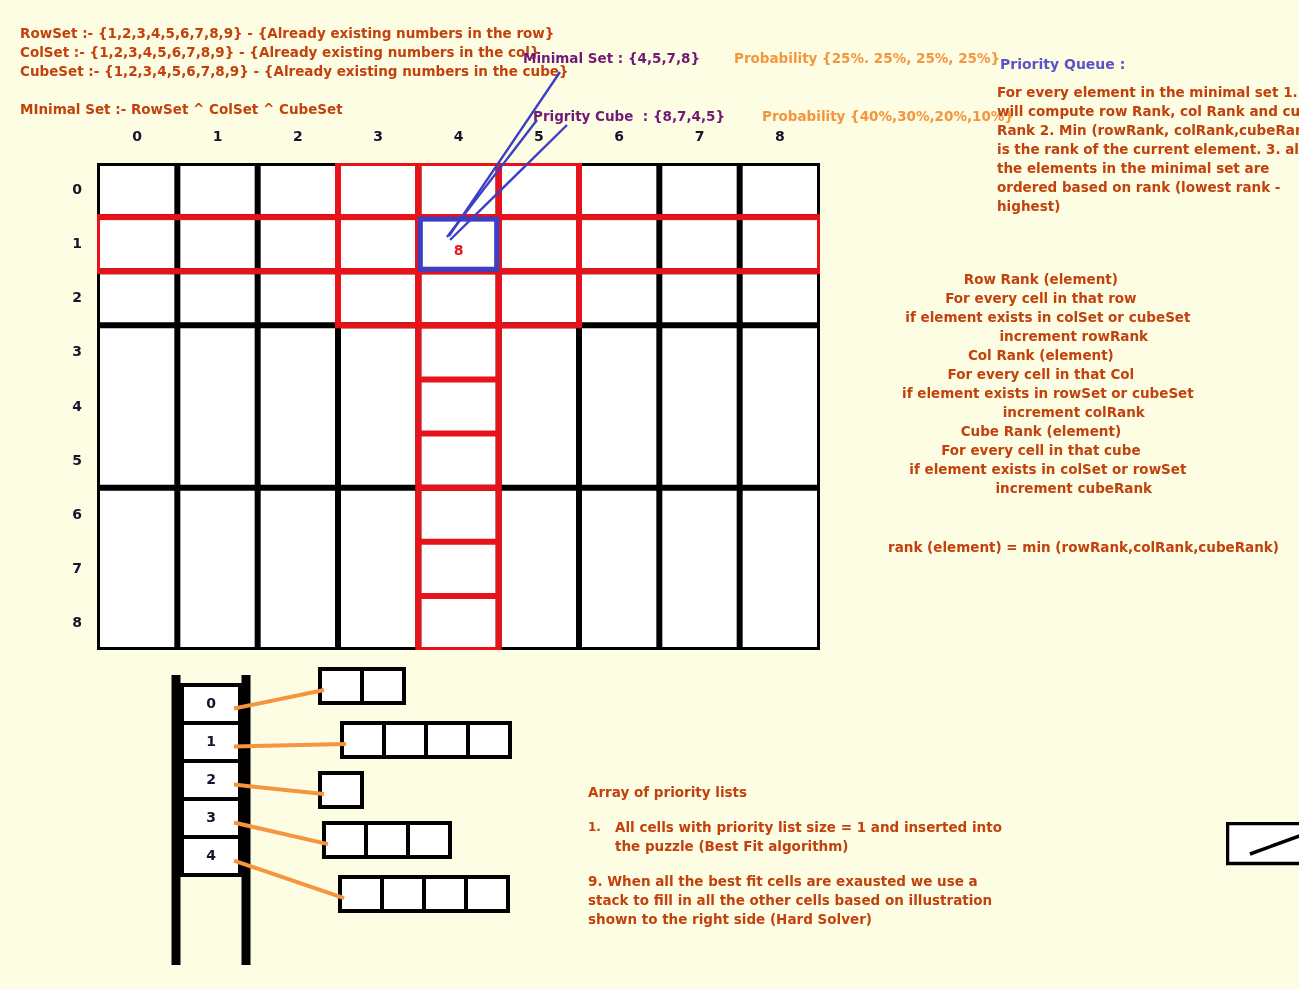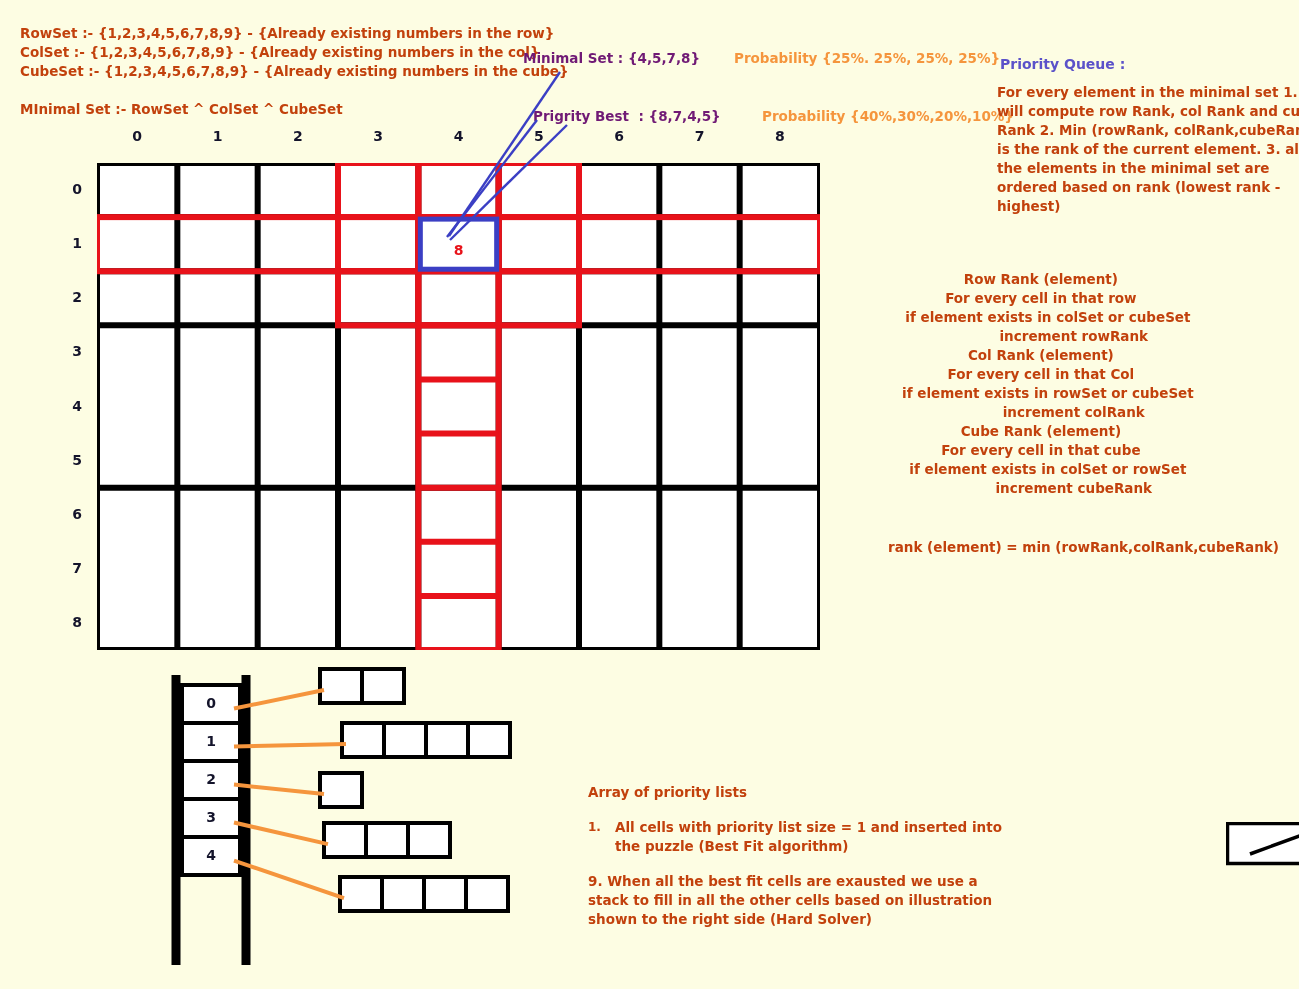--- a/index.html
+++ b/index.html
@@ -89,21 +89,21 @@
 <body>
 
 <div class="abs txt" id="set-defs">RowSet :- {1,2,3,4,5,6,7,8,9} - {Already existing numbers in the row}
 ColSet :- {1,2,3,4,5,6,7,8,9} - {Already existing numbers in the col}
 CubeSet :- {1,2,3,4,5,6,7,8,9} - {Already existing numbers in the cube}
 
 MInimal Set :- RowSet ^ ColSet ^ CubeSet</div>
 
 <div class="abs txt txt-blue" id="minimal-set-line">Minimal Set : {4,5,7,8}</div>
 <div class="abs txt txt-orange" id="prob-1">Probability {25%. 25%, 25%, 25%}</div>
-<div class="abs txt txt-blue" id="pq-line">Prigrity Best  : {8,7,4,5}</div>
+<div class="abs txt txt-blue" id="pq-line">Prigrity Cube  : {8,7,4,5}</div>
 <div class="abs txt txt-orange" id="prob-2">Probability {40%,30%,20%,10%}</div>
 
 <div class="abs txt txt-purple" id="pq-title">Priority Queue :</div>
 <div class="abs txt" id="pq-body">For every element in the minimal set
 1. We will compute row Rank, col Rank and cube Rank
 2. Min (rowRank, colRank,cubeRank) is the rank of the current element.
 3. all the elements in the minimal set are ordered based on rank (lowest rank - highest)</div>
 
 <div class="abs txt" id="rank-block">Row Rank (element)
 For every cell in that row

